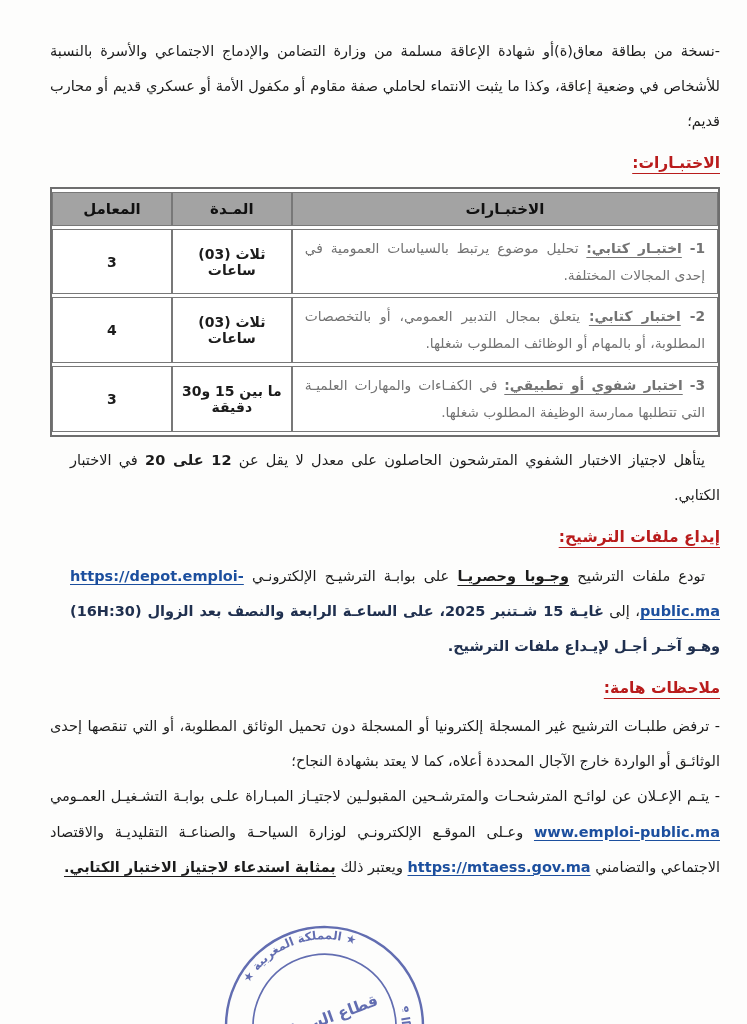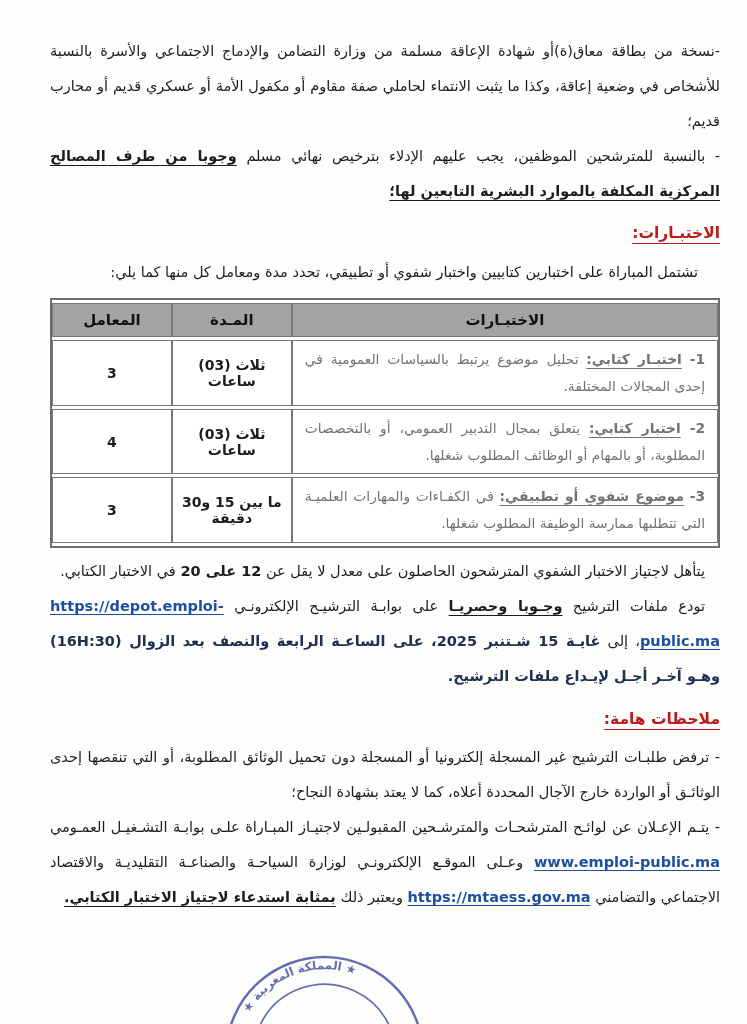--- a/index.html
+++ b/index.html
@@ -9,21 +9,21 @@
     position:relative; width:747px; height:1024px; margin:0 auto;
     background:#fdfdfc; overflow:hidden;
     padding:34px 27px 12px 50px;
     direction:rtl;
   }
   .para {
     font-size:14.5px; line-height:2.42; text-align:justify;
     color:#1c1c1c;
   }
   .indent { text-indent:22px; }
-  .indent-sm { text-indent:15px; }
+  .indent-sm { text-indent:15px;margin-left:20px; }
   .b  { font-weight:bold; }
   .bu { font-weight:bold; text-decoration:underline; text-underline-offset:4px; }
   .bold-navy { font-weight:bold; color:#20304f; }
   .doc-heading {
     display:block; font-size:15.5px; font-weight:bold; color:#b91c1c;
     text-decoration:underline; text-underline-offset:5px;
     margin:10px 0 6px 0; line-height:1.9;
   }
   a.doc-link {
     color:#1c4f9e; font-weight:bold; text-decoration:underline;
@@ -59,26 +59,22 @@
   .stamp-center-text { font-size:16.5px; font-weight:bold; }
 </style>
 </head>
 <body>
 
 <div class="page">
 
   <p class="para">
     <span>-نسخة من بطاقة معاق(ة)أو شهادة الإعاقة مسلمة من وزارة التضامن والإدماج الاجتماعي والأسرة بالنسبة للأشخاص في وضعية إعاقة، وكذا ما يثبت الانتماء لحاملي صفة مقاوم أو مكفول الأمة أو عسكري قديم أو محارب قديم؛</span>
   </p>
-  <p class="para">
-    <span>- بالنسبة للمترشحين الموظفين، يجب عليهم الإدلاء بترخيص نهائي مسلم </span><span class="bu">وجوبا من طرف المصالح المركزية المكلفة بالموارد البشرية التابعين لها؛</span>
-  </p>
 
   <span class="doc-heading">الاختبـارات:</span>
-  <p class="para indent">تشتمل المباراة على اختبارين كتابيين واختبار شفوي أو تطبيقي، تحدد مدة ومعامل كل منها كما يلي:</p>
 
   <table class="exams">
     <colgroup>
       <col class="col-exams">
         <col class="col-dur">
         <col class="col-coef">
     </colgroup>
     <thead>
       <tr>
         <th>الاختبـارات</th>
@@ -99,32 +95,33 @@
         <td class="exam-desc">
           <span class="b">2-</span>
           <span class="bu">اختبار كتابي:</span><span> يتعلق بمجال التدبير العمومي، أو بالتخصصات المطلوبة، أو بالمهام أو الوظائف المطلوب شغلها.</span>
         </td>
         <td class="cell-mid">ثلاث (03) ساعات</td>
         <td class="cell-mid">4</td>
       </tr>
       <tr>
         <td class="exam-desc">
           <span class="b">3-</span>
-          <span class="bu">موضوع شفوي أو تطبيقي:</span><span> في الكفـاءات والمهارات العلميـة التي تتطلبها ممارسة الوظيفة المطلوب شغلها.</span>
+          <span class="bu">اختبار شفوي أو تطبيقي:</span><span> في الكفـاءات والمهارات العلميـة التي تتطلبها ممارسة الوظيفة المطلوب شغلها.</span>
         </td>
         <td class="cell-mid">ما بين 15 و30 دقيقة</td>
         <td class="cell-mid">3</td>
       </tr>
     </tbody>
   </table>
 
   <p class="para indent-sm">
     <span>يتأهل لاجتياز الاختبار الشفوي المترشحون الحاصلون على معدل لا يقل عن </span><span class="b">12 على 20</span><span> في الاختبار الكتابي.</span>
   </p>
 
+  <span class="doc-heading">إيداع ملفات الترشيح:</span>
   <p class="para indent-sm">
     <span>تودع ملفات الترشيح </span><span class="bu">وجـوبا وحصريـا</span><span> على بوابـة الترشيـح الإلكترونـي </span><a class="doc-link">https://depot.emploi-public.ma</a><span>، إلى </span><span class="bold-navy">غايـة 15 شـتنبر 2025، على الساعـة الرابعة والنصف بعد الزوال (16H:30) وهـو آخـر أجـل لإيـداع ملفات الترشيح.</span>
   </p>
 
   <span class="doc-heading">ملاحظات هامة:</span>
   <p class="para">
     <span>- ترفض طلبـات الترشيح غير المسجلة إلكترونيا أو المسجلة دون تحميل الوثائق المطلوبة، أو التي تنقصها إحدى الوثائـق أو الواردة خارج الآجال المحددة أعلاه، كما لا يعتد بشهادة النجاح؛</span>
   </p>
   <p class="para">
     <span>- يتـم الإعـلان عن لوائـح المترشحـات والمترشـحين المقبولـين لاجتيـاز المبـاراة علـى بوابـة التشـغيـل العمـومي </span><a class="doc-link">www.emploi-public.ma</a><span> وعـلى الموقـع الإلكترونـي لوزارة السياحـة والصناعـة التقليديـة والاقتصاد الاجتماعي والتضامني </span><a class="doc-link">https://mtaess.gov.ma</a><span> ويعتبر ذلك </span><span class="bu">بمثابة استدعاء لاجتياز الاختبار الكتابي.</span>

